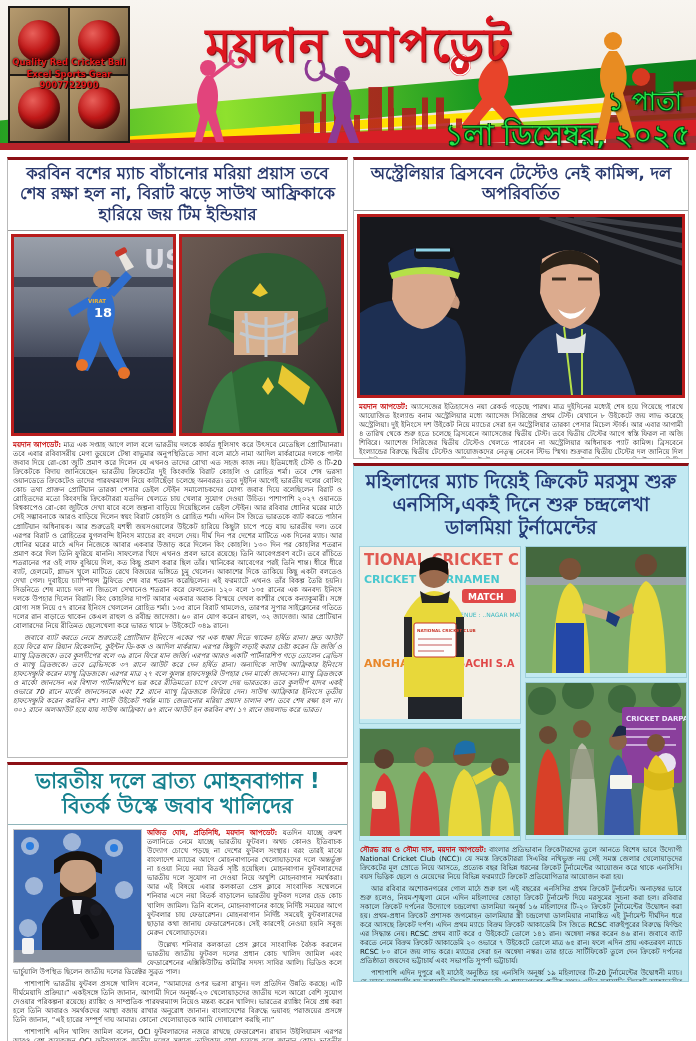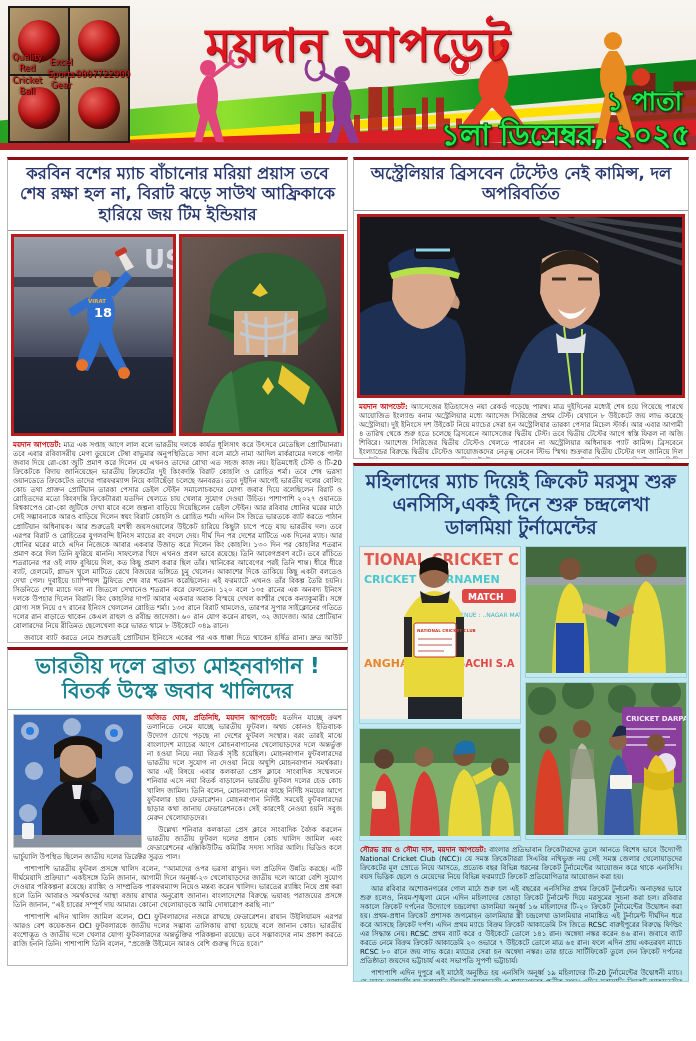--- a/index.html
+++ b/index.html
@@ -23,57 +23,57 @@
     clip-path:polygon(0 100%,0 60%,15% 60%,15% 18%,35% 18%,35% 0,55% 0,55% 30%,75% 30%,75% 12%,100% 12%,100% 100%); }
   .sil { position:absolute; }
   .hdr-bar { position:absolute; bottom:0; left:0; right:0; height:7px; background:#b8232a; }
 
   .logo-box { position:absolute; top:6px; left:8px; width:122px; height:137px; background:#1e1a16;
     display:grid; grid-template-columns:1fr 1fr; grid-template-rows:1fr 1fr; gap:2px; padding:2px; }
   .ball-cell { background:linear-gradient(135deg,#b69a6e,#8a7350 70%,#5c4a33); position:relative; }
   .ball-cell::after { content:""; position:absolute; left:50%; top:50%; width:42px; height:42px; margin:-21px 0 0 -21px;
     border-radius:50%; background:radial-gradient(circle at 35% 32%,#e8605a 0%,#c01818 45%,#7c0a0a 85%);
     box-shadow:inset -3px -4px 6px rgba(0,0,0,.5); }
-  .logo-text { position:absolute; inset:0; z-index:2; display:flex; flex-direction:row; justify-content:center;
-    align-items:center; text-align:center; color:#e41b1b; font-weight:normal; font-size:8.5px; line-height:1.35;
+  .logo-text { position:absolute; inset:0; z-index:2; display:flex; flex-direction:column; justify-content:center;
+    align-items:center; text-align:center; color:#e41b1b; font-weight:bold; font-size:8.5px; line-height:1.35;
     text-shadow:0 0 2px #000, 1px 1px 0 #300; }
 
   .mast-title { position:absolute; top:10px; left:150px; right:130px; text-align:center;
     color:#dd1620; font-weight:800; font-size:46px; letter-spacing:1px;
     text-shadow:1px 1px 0 #8a0d12, 2px 2px 3px rgba(0,0,0,.25); }
-  .hdr-badge { position:absolute; text-align:center; font-weight:700; color:#1fe94a;
+  .hdr-badge { position:absolute; text-align:center; font-weight:400; color:#1fe94a;
     text-shadow:-1px -1px 0 #06470e,1px -1px 0 #06470e,-1px 1px 0 #06470e,1px 1px 0 #06470e,2px 2px 2px rgba(0,0,0,.55); }
   .badge-page { top:82px; right:14px; font-size:25px; }
   .badge-date { top:112px; right:6px; font-size:29px; }
 
   
   .main { position:absolute; top:157px; left:7px; right:7px; display:flex; gap:5px; }
   .col { display:flex; flex-direction:column; gap:4px; }
   .col.left { width:341px; }
   .col.right { width:336px; }
 
   article { background:#fff; border:1px solid #b9b9b9; border-top:3px solid #8c1015; overflow:hidden; }
-  .art-india { height:486px; }
+  .art-india { height:601px; }
   .art-mb    { height:319px; }
   .art-aus   { height:302px; }
   .art-ncc   { height:519px; background:#c2e9f2; border:1px solid #9fd0dc; border-top:3px solid #8c1015; }
 
   .headline { color:#2a3a6e; font-weight:bold; text-align:center; padding:4px 6px 5px;
     border-bottom:1px solid #9a9a9a; }
   .headline.navy  { font-size:16.5px; line-height:1.24; }
   .headline.teal  { color:#15808e; font-size:21px; line-height:1.2; border-bottom:1px solid #8fb5ba; }
   .headline.cyanbox { font-size:19px; line-height:1.22; color:#223a77; border-bottom:none; padding-bottom:2px;text-align:center; }
 
   .img-row { display:flex; gap:3px; padding:3px 3px 2px; }
   .img-frame { border:3px solid #b91c1c; overflow:hidden; flex:1; }
   .img-frame svg { display:block; }
 
   .body-txt { padding:3px 5px 4px; font-size:7px; line-height:1.29; text-align:justify; color:#141414; }
   .body-txt p { margin:0 0 3px; }
-  .body-txt p.ind { text-indent:11px; }
+  .body-txt p.ind { text-indent:11px;font-style:italic; }
   .lead { color:#c40000; font-weight:bold; }
   .team-list { margin-top:2px; }
 
   .mb-body { padding:4px 5px; font-size:7px; line-height:1.29; text-align:justify; color:#141414; }
   .mb-photo { float:left; width:129px; height:134px; border:1px solid #c9c9c9; margin:0 5px 2px 0; overflow:hidden; }
   .mb-body p { margin:0 0 3px; }
   .mb-body p.ind { text-indent:11px; }
 
   .collage { display:flex; gap:4px; padding:4px 5px 2px; }
   .collage .c-col { display:flex; flex-direction:column; gap:4px; flex:1; }

